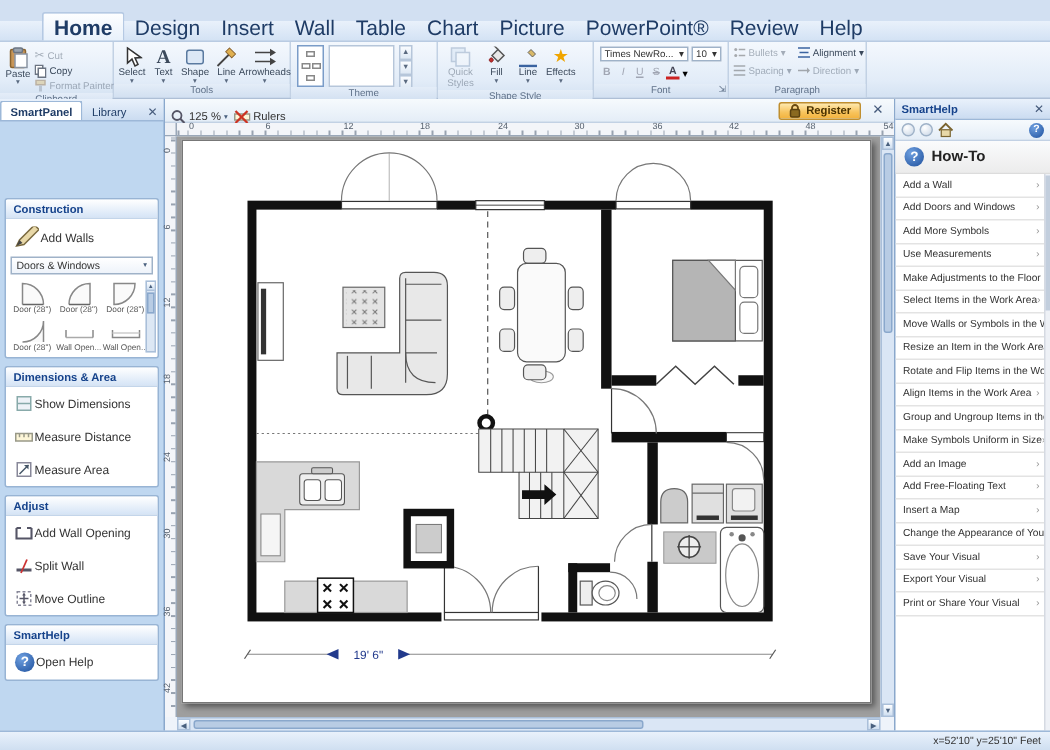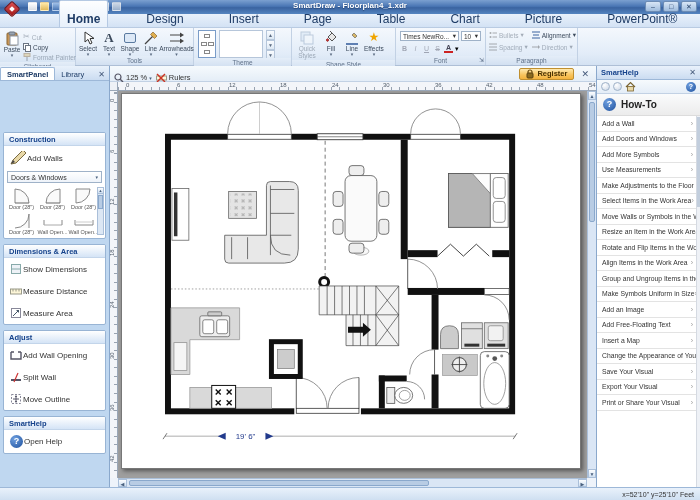--- a/index.html
+++ b/index.html
@@ -23,21 +23,21 @@
     color:#fff; font-size:8px; font-weight:bold; text-shadow:0 1px 1px #2a4a7a; }
   .winbtns { position:absolute; right:3px; top:1px; display:flex; gap:2px; }
   .winbtn { width:16px; height:11px; background:linear-gradient(#d8e6f6,#9fbcdd);
     border:1px solid #6d8cb4; border-radius:2px; font-size:7px; line-height:9px;
     text-align:center; color:#27436b; }
 
   
   .menubar { position:absolute; left:0; top:14px; width:700px; height:14px;
     background:linear-gradient(#e9f1fb,#d3e2f4); border-bottom:1px solid #b9cbe2;
     display:flex; align-items:flex-end; padding-left:28px; }
-  .menu-tab { font-size:12px; color:#1f3c66; padding:11px 7px 1px; cursor:default;margin-left:31px; }
+  .menu-tab { font-size:14px; color:#1f3c66; padding:1px 7px 1px; cursor:default; }
   .menu-tab.active { background:linear-gradient(#fdfeff,#e8f1fb);
     border:1px solid #b5c9e3; border-bottom:none; border-radius:2px 2px 0 0; font-weight:bold; }
 
   
   .ribbon { position:absolute; left:0; top:28px; width:700px; height:38px;
     background:linear-gradient(#f4f8fd,#e2ecf8 70%,#d4e2f2); border-bottom:1px solid #aebfd6;
     display:flex; }
   .rib-group { position:relative; height:100%; border-right:1px solid #c2d1e4;
     display:flex; flex-direction:column; }
   .rib-body { flex:1; display:flex; align-items:flex-start; padding:2px 2px 0; gap:1px; }
@@ -174,48 +174,26 @@
   .coords { margin-left:auto; font-size:7px; color:#333; padding-right:6px; }
 
   .icon { flex:0 0 auto; }
   .glyph { font-size:10px; line-height:10px; }
 </style>
 </head>
 <body>
 
 <div class="app">
 
-  <div class="titlebar">
-    <div class="app-logo">
-      <div class="diamond"></div>
-      <div class="diamond-in"></div>
-    </div>
-    <div class="qat">
-      <div class="qat-btn" style="background:linear-gradient(#fff,#d8dde4)"></div>
-      <div class="qat-btn" style="background:linear-gradient(#ffe9a8,#e0b95c)"></div>
-      <div class="qat-btn" style="background:linear-gradient(#9fc0e8,#4a76b4)"></div>
-      <div class="qat-btn" style="background:linear-gradient(#e8e8e8,#b0b4ba)"></div>
-      <div class="qat-btn" style="background:linear-gradient(#e88080,#b42222)"></div>
-      <div class="qat-btn" style="background:linear-gradient(#9fd0c0,#3a8a6c)"></div>
-      <div class="qat-btn" style="background:linear-gradient(#cfd9e6,#9ab0cc)"></div>
-      <div class="qat-btn" style="background:linear-gradient(#cfd9e6,#9ab0cc)"></div>
-    </div>
-    <div class="title-text">SmartDraw - Floorplan4_1.xdr</div>
-    <div class="winbtns">
-      <div class="winbtn">–</div>
-      <div class="winbtn">□</div>
-      <div class="winbtn">✕</div>
-    </div>
-  </div>
 
   <div class="menubar">
     <div class="menu-tab active">Home</div>
     <div class="menu-tab">Design</div>
     <div class="menu-tab">Insert</div>
-    <div class="menu-tab">Page</div>
+    <div class="menu-tab">Wall</div>
     <div class="menu-tab">Table</div>
     <div class="menu-tab">Chart</div>
     <div class="menu-tab">Picture</div>
     <div class="menu-tab">PowerPoint®</div>
     <div class="menu-tab">Review</div>
     <div class="menu-tab">Help</div>
   </div>
 
   <div class="ribbon">
 

